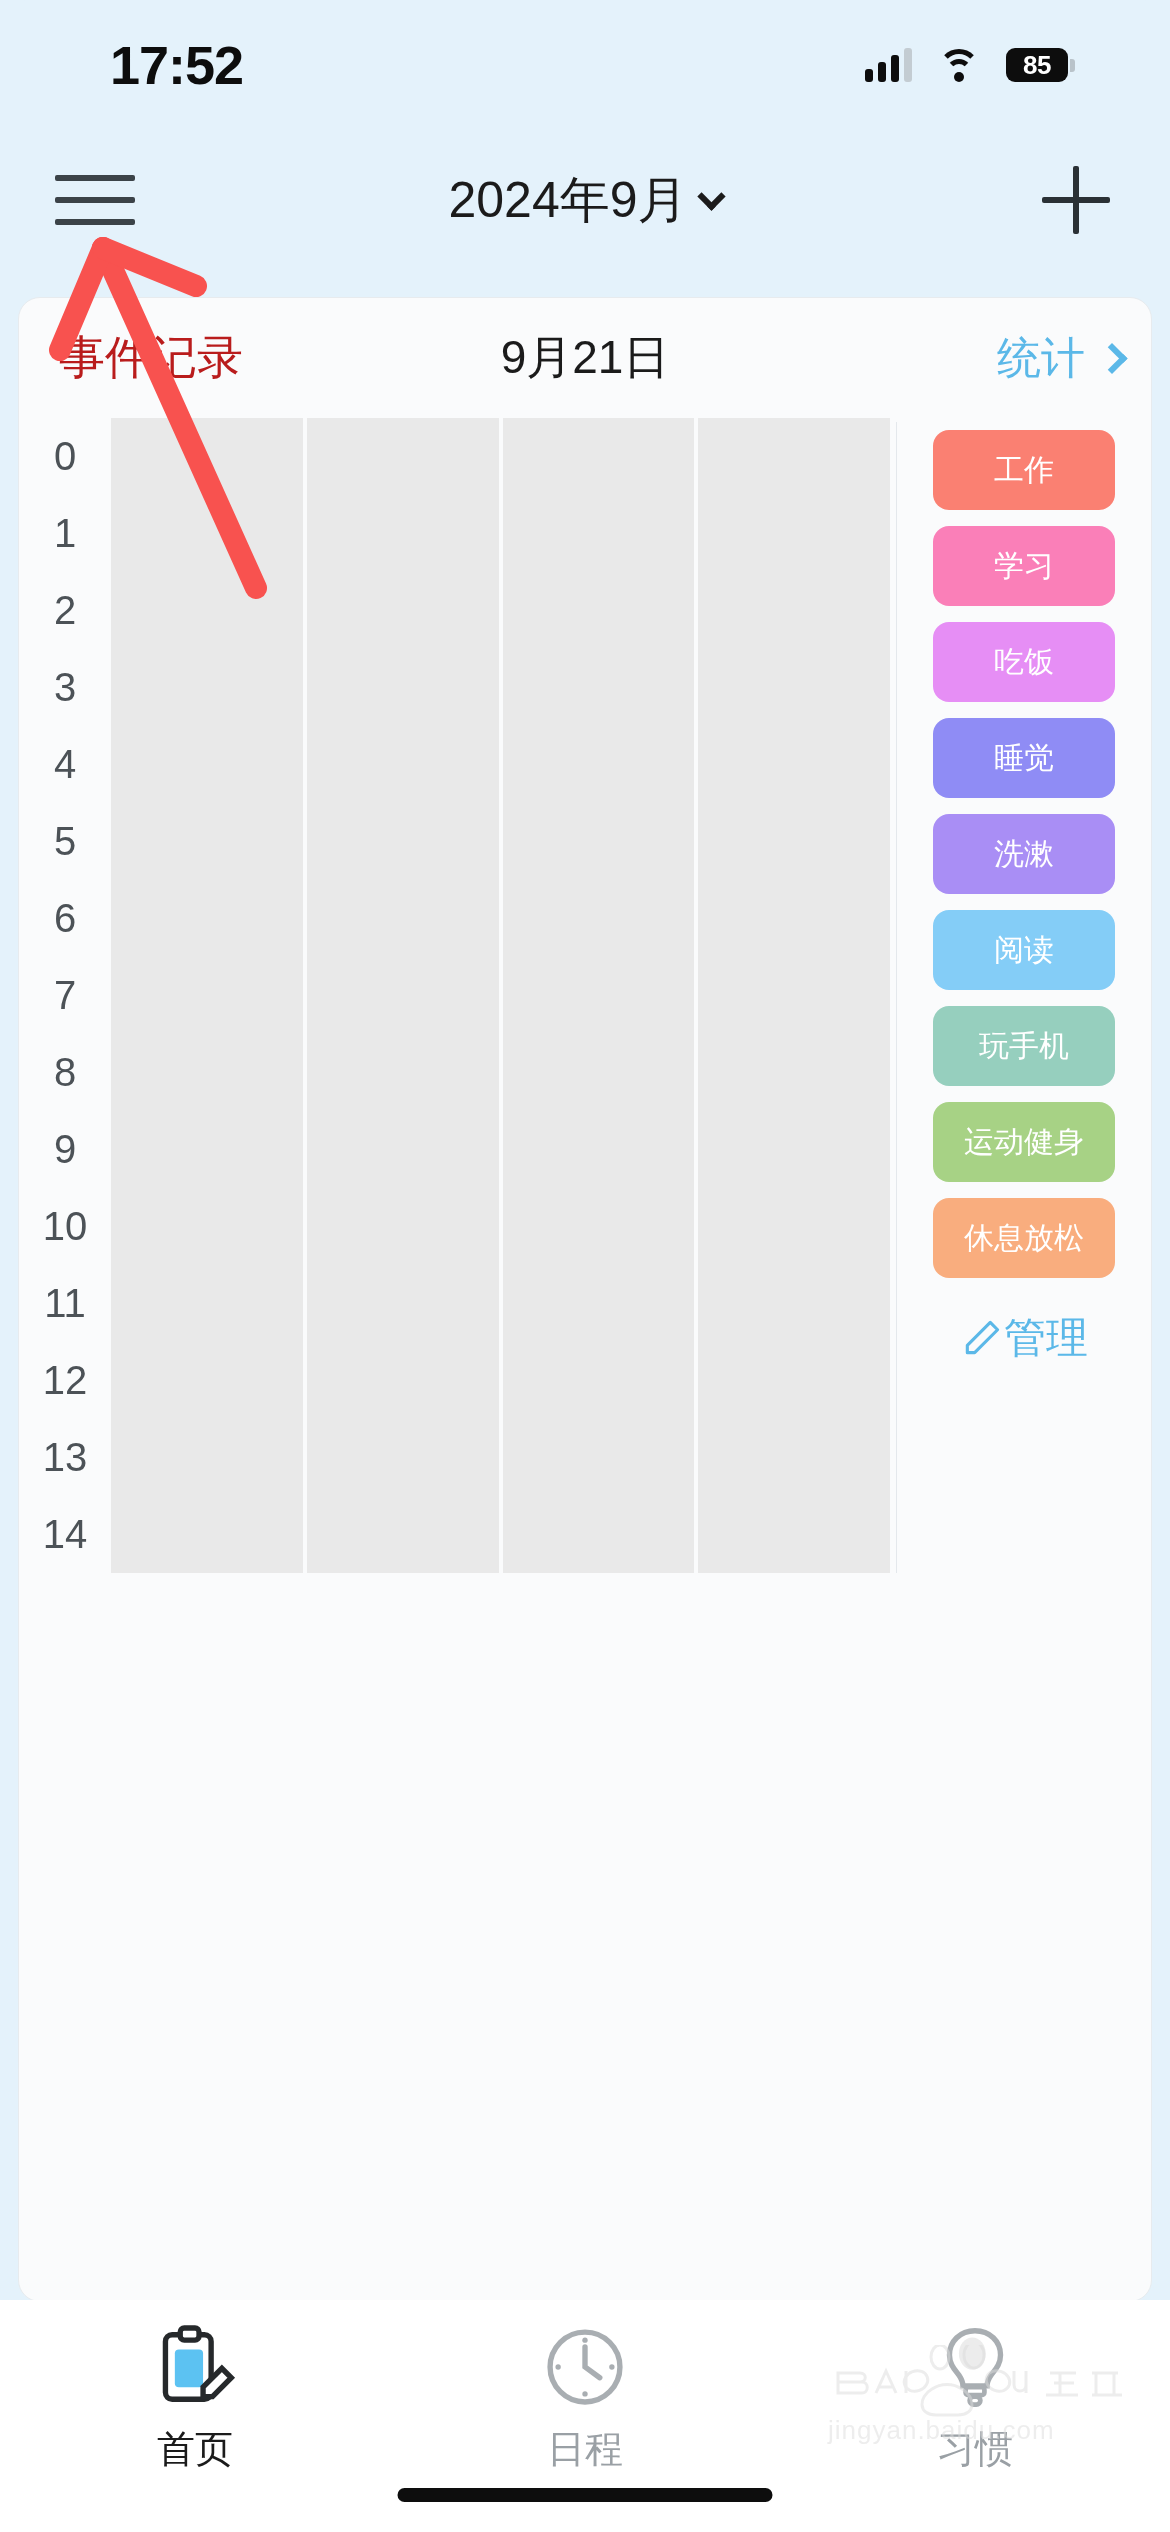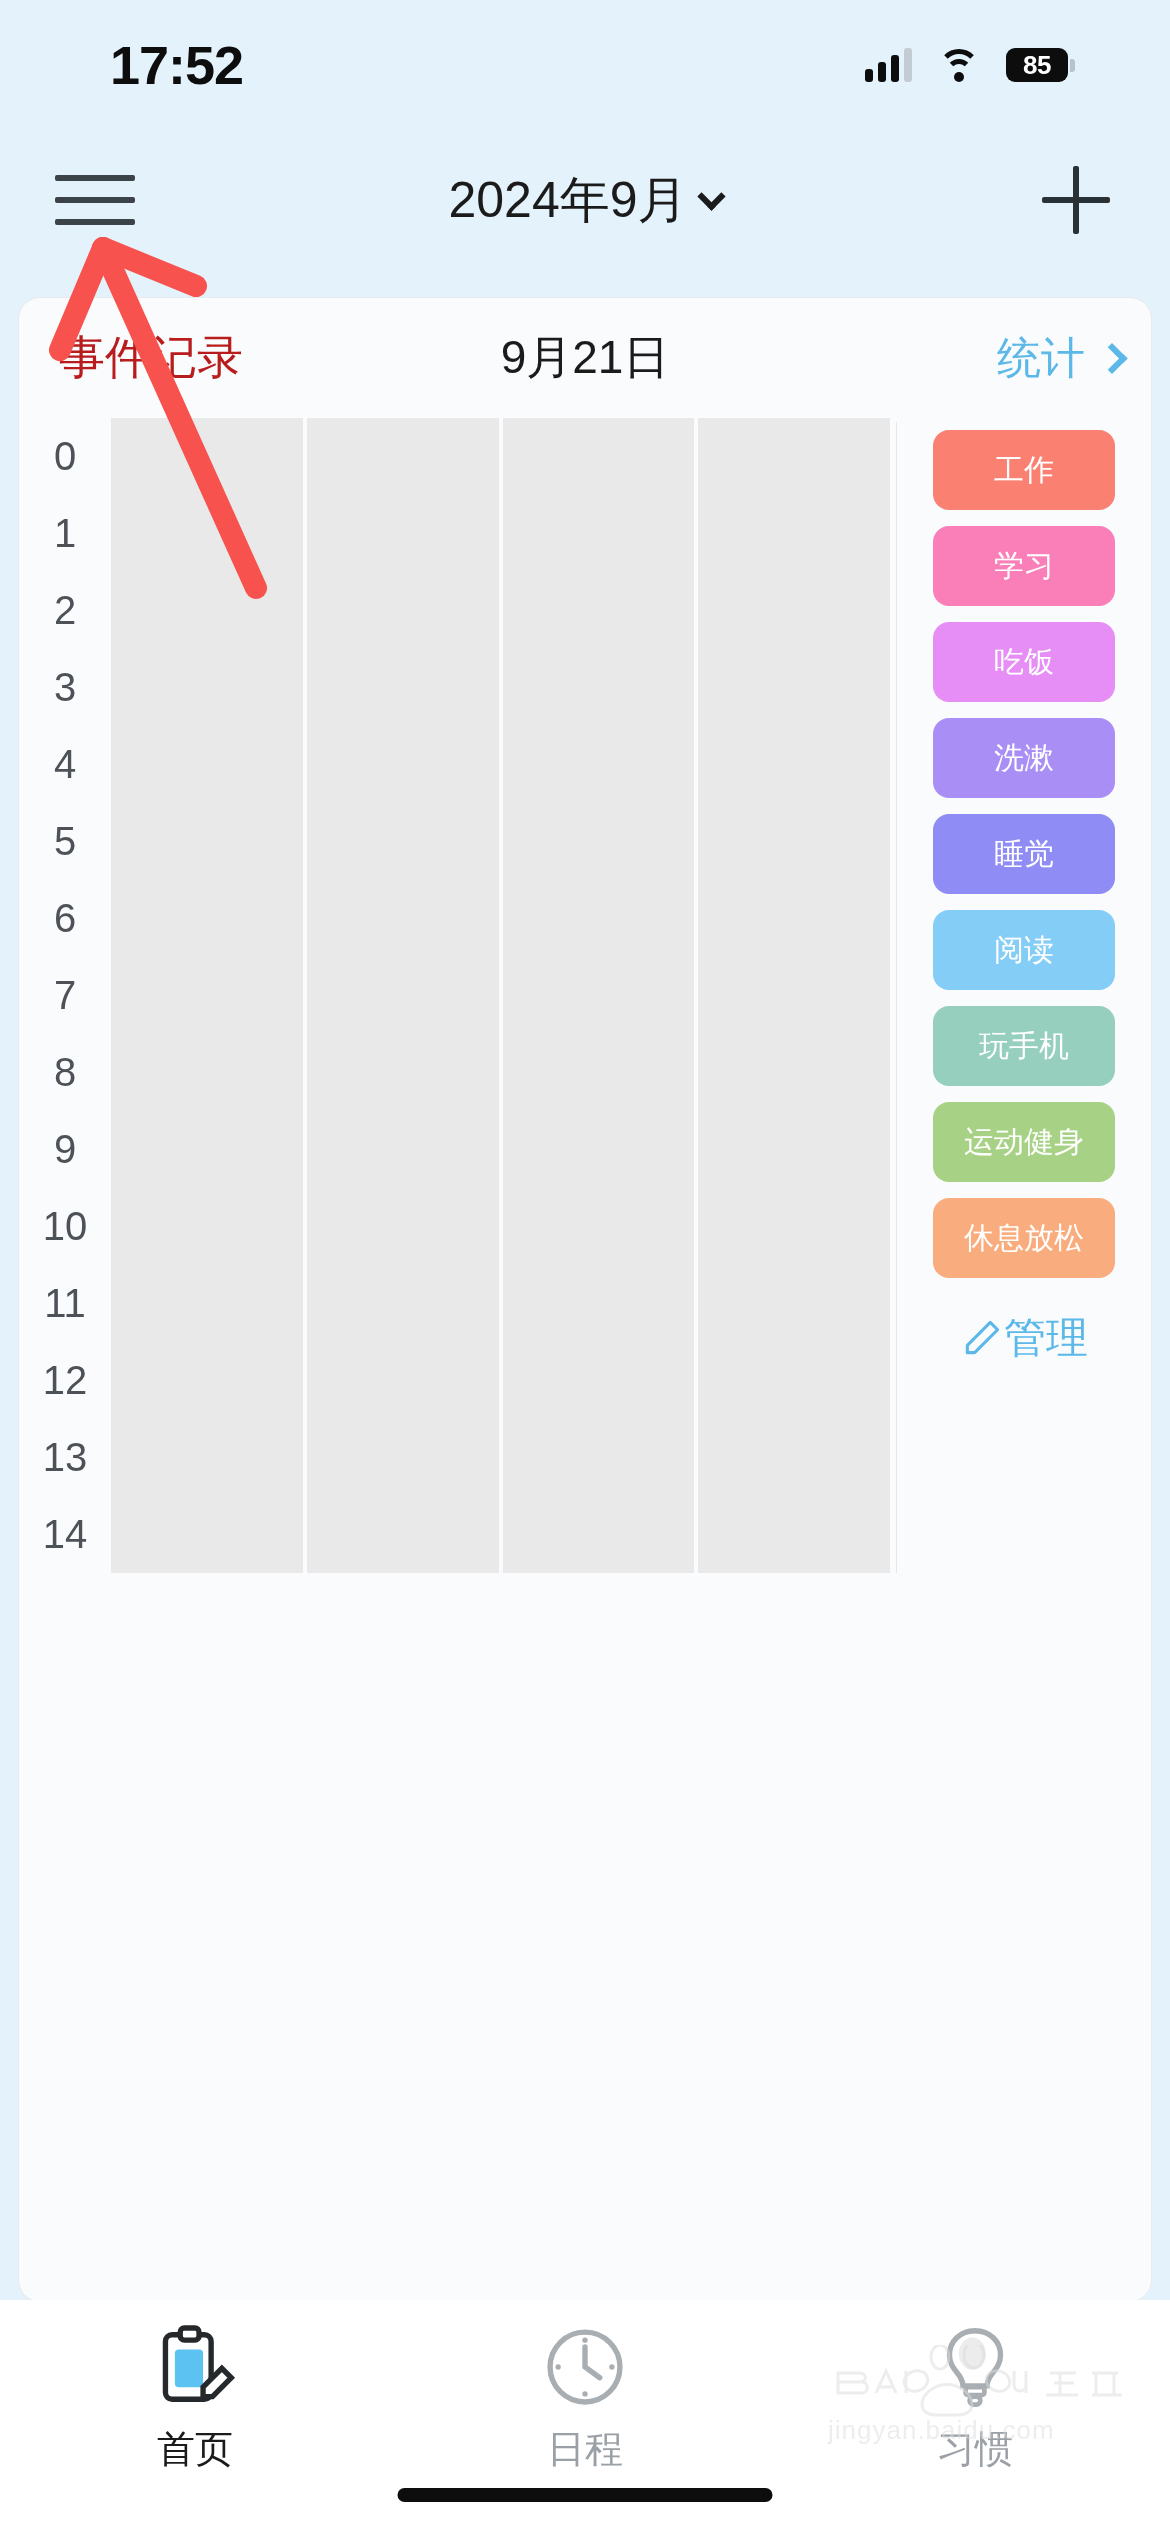--- a/index.html
+++ b/index.html
@@ -382,22 +382,22 @@
           </div>
       </div>
 
       <div id="divider"></div>
 
       <div id="chips-col">
         <div id="chips-container">
             <div class="chip" style="background: rgb(250, 128, 114);">工作</div>
             <div class="chip" style="background: rgb(250, 127, 184);">学习</div>
             <div class="chip" style="background: rgb(230, 142, 245);">吃饭</div>
+            <div class="chip" style="background: rgb(143, 140, 245);">睡觉</div>
             <div class="chip" style="background: rgb(169, 142, 245);">洗漱</div>
-            <div class="chip" style="background: rgb(143, 140, 245);">睡觉</div>
             <div class="chip" style="background: rgb(132, 205, 247);">阅读</div>
             <div class="chip" style="background: rgb(150, 207, 190);">玩手机</div>
             <div class="chip" style="background: rgb(167, 210, 133);">运动健身</div>
             <div class="chip" style="background: rgb(249, 173, 126);">休息放松</div>
           </div>
         <div id="manage-link">
           <svg class="pencil-icon" viewBox="0 0 24 24" fill="none">
             <path d="M16.5 3.5l4 4L8 20H4v-4L16.5 3.5z" stroke="#5bb8e8" stroke-width="1.7" stroke-linejoin="round"></path>
           </svg>
           <span id="manage-label">管理</span>

